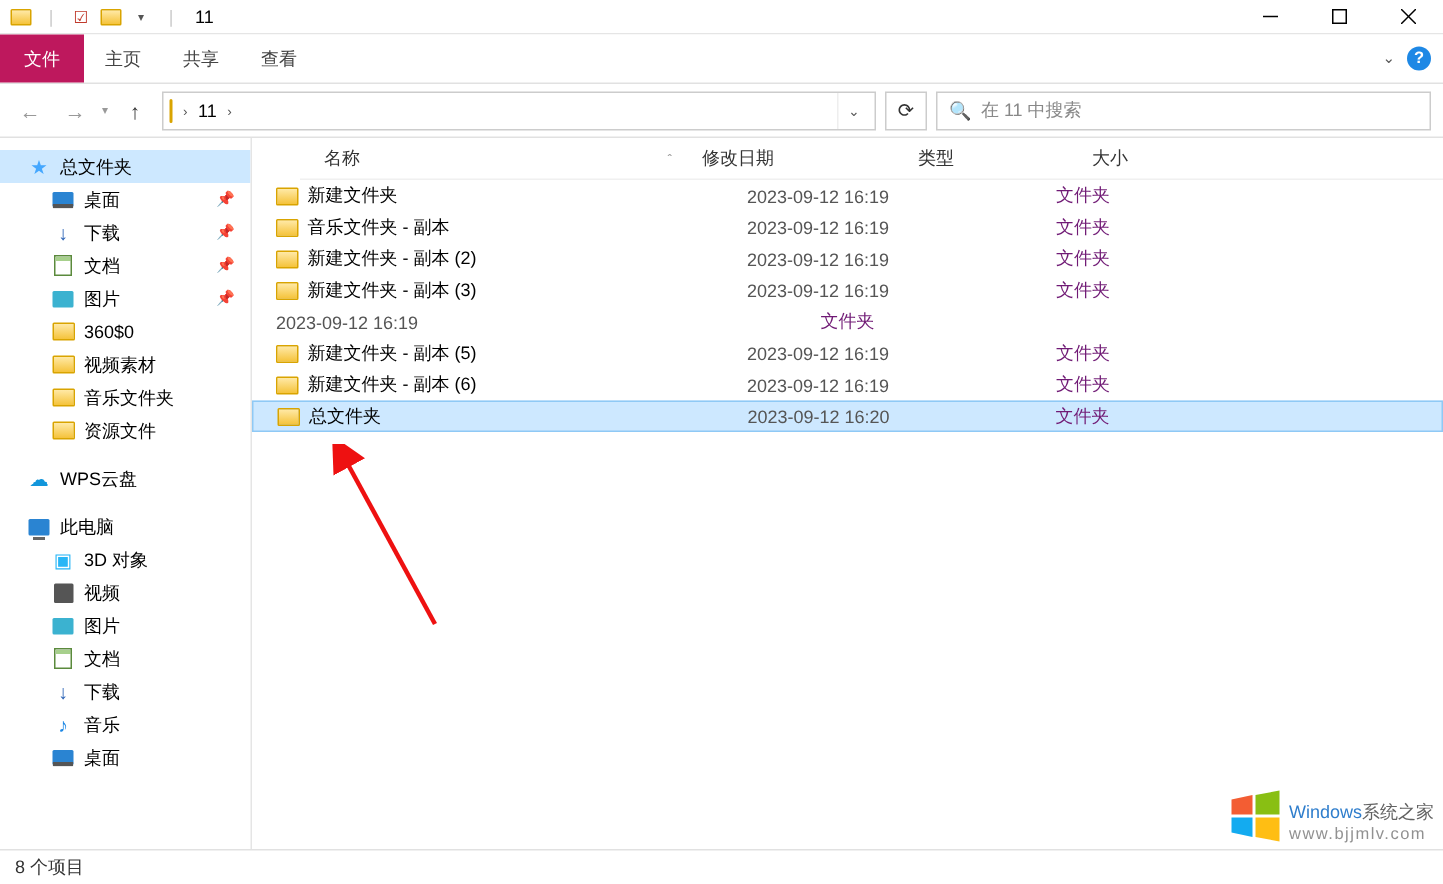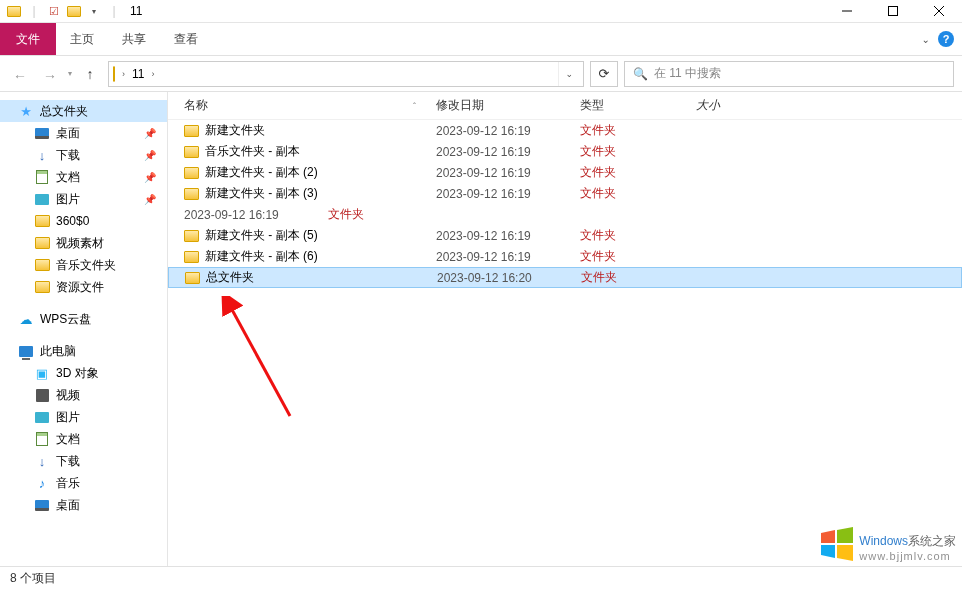--- a/index.html
+++ b/index.html
@@ -51,32 +51,32 @@
     .folder-icon { width: 15px; height: 12px; background: linear-gradient(#ffe9a6,#f5c33b); border: 1px solid #d9a400; border-radius: 1px; }
     .wps-icon { color:#1296db; }
     .pc-icon { width:14px; height:11px; background:#2a84d2; border-radius:1px; position:relative; }
     .pc-icon::after { content:''; position:absolute; bottom:-3px; left:3px; width:8px; height:2px; background:#666; }
     .cube-icon { color:#29b6f6; }
     .video-icon { width:13px; height:13px; background:#555; border-radius:1px; }
     .music-icon { color:#1e88e5; }
     .spacer { height: 10px; }
     
     .filelist { flex: 1; overflow: auto; }
-    .columns { height: 28px; display: flex; align-items: center; border-bottom: 1px solid #f0f0f0; padding-left: 16px; color: #333; }
+    .columns { height: 28px; display: flex; align-items: center; border-bottom: 1px solid #f0f0f0; padding-left: 16px; color: #333; margin-left: 32px; }
     .col { display: flex; align-items: center; gap: 4px; }
     .col-name { width: 252px; }
     .col-date { width: 144px; }
     .col-type { width: 116px; }
-    .col-size { width: 80px; font-style: italic; }
+    .col-size { width: 80px; }
     .sort-ind { color: #888; font-size: 9px; margin-left: auto; margin-right: 20px; }
-    .row { height: 21px; display: flex; align-items: center; padding-left: 16px; }
+    .row { height: 21px; display: flex; align-items: center; padding-left: 16px; justify-content: space-between; }
     .row.selected { background: #cde8ff; border: 1px solid #8fc9f5; }
     .cell-name { width: 252px; display: flex; align-items: center; gap: 6px; }
     .cell-date { width: 144px; color: #555; }
-    .cell-type { width: 116px; color: #b91c1c; }
+    .cell-type { width: 116px; color: #701a75; }
     .cell-size { width: 80px; color: #555; }
     
     .statusbar { height: 23px; border-top: 1px solid #e1e1e1; display: flex; align-items: center; padding: 0 10px; color: #333; }
     
     .arrow-anno { position: absolute; left: 180px; top: 296px; pointer-events: none; }
     .arrow-anno svg { width: 130px; height: 130px; }
     
     .watermark { position: absolute; right: 6px; bottom: 22px; display: flex; align-items: center; gap: 0; opacity: 0.92; justify-content: center; }
     .wm-logo { width: 44px; height: 44px; position: relative; }
     .wm-text-main { color: #1e73c8; font-size: 18px; font-weight: 500; }

